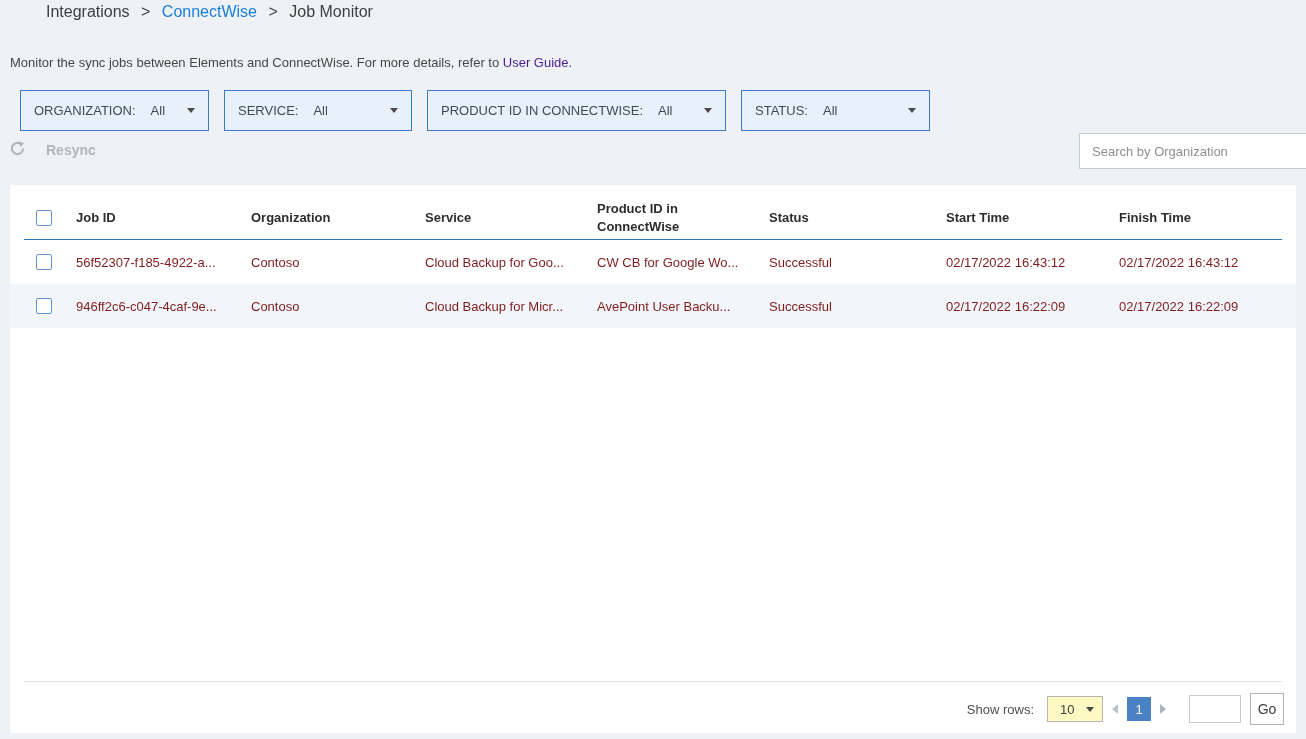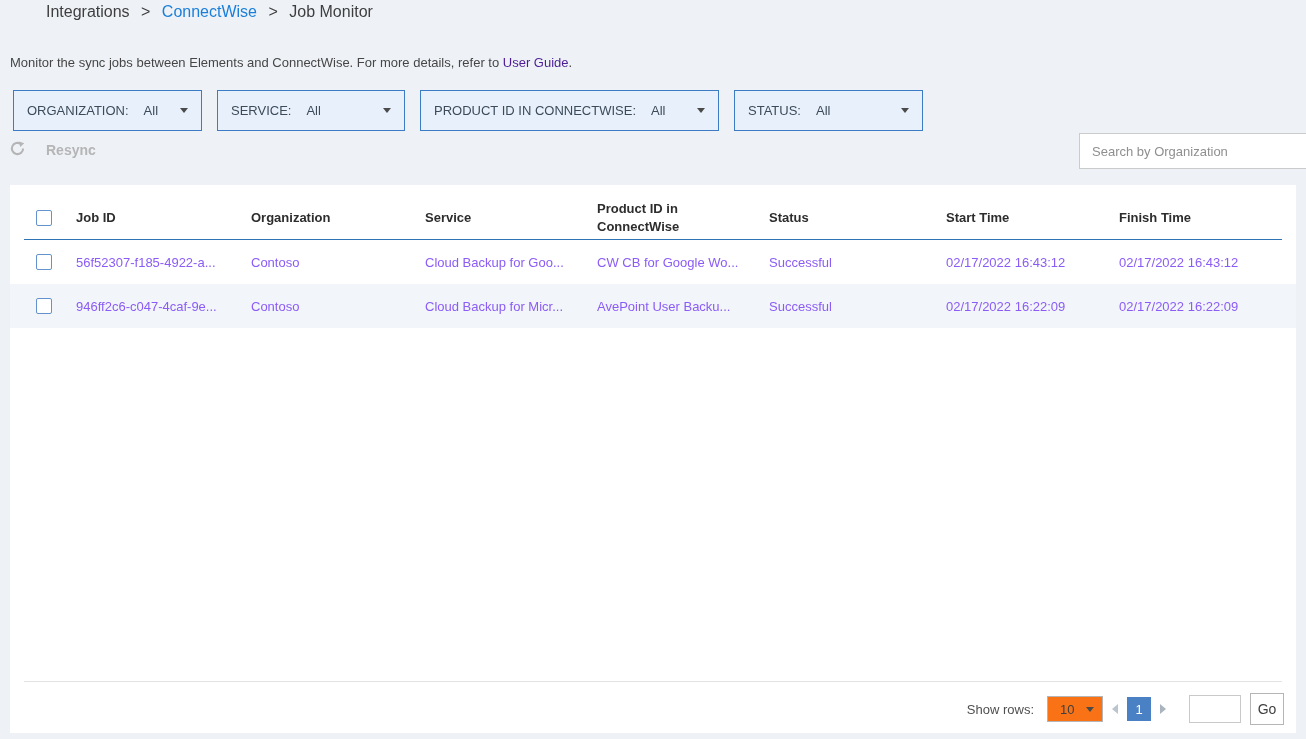--- a/index.html
+++ b/index.html
@@ -15,21 +15,21 @@
   
   .breadcrumb { position: absolute; left: 10px; top: 3px; font-size: 16px; color: #3e3e3e; margin-left: 36px; }
   .breadcrumb .sep { margin: 0 7px; }
   .breadcrumb a { color: #1b7ed8; text-decoration: none; cursor: pointer; }
 
   
   .description { position: absolute; left: 10px; top: 55px; font-size: 13px; color: #464646; }
   .description a { color: #4c1d95; text-decoration: none; cursor: pointer; margin-top: 27px; }
 
   
-  .filters { position: absolute; left: 13px; top: 90px; display: flex; gap: 15px; }
+  .filters { position: absolute; left: 20px; top: 90px; display: flex; gap: 15px; }
   .filter {
     height: 41px; background: #e8f1fb; border: 1px solid #3b7cc4;
     display: flex; align-items: center; padding: 0 13px;
     font-size: 13px; color: #3c4a5a; cursor: pointer;
   }
   .filter .val { margin-left: 15px; }
   .caret-down {
     width: 0; height: 0; margin-left: auto;
     border-left: 4px solid transparent; border-right: 4px solid transparent;
     border-top: 5px solid #4a4a4a;
@@ -63,37 +63,37 @@
     grid-template-columns: 40px 175px 174px 172px 172px 177px 173px minmax(0,1fr);
     align-items: center; font-size: 13px;
   }
   .thead {
     margin: 11px 14px 0 14px; padding-left: 12px; min-height: 44px;
     border-bottom: 1px solid #2e74b5;
     font-weight: 700; color: #2d2d2d;
   }
   .th { padding-right: 10px; line-height: 1.35; }
   .th.product { max-width: 100px; }
-  .trow { height: 44px; padding-left: 26px; padding-right: 14px; color: #8b5cf6; }
+  .trow { height: 44px; padding-left: 26px; padding-right: 14px; color: #7f1d1d; }
   .trow.alt { background: #f2f5f9; }
   .td { padding-right: 10px; white-space: nowrap; overflow: hidden; }
   .checkbox {
     width: 16px; height: 16px; border: 1px solid #6293cd; border-radius: 2px;
     background: #fff; cursor: pointer; display: inline-block;
   }
 
   
   .divider { position: absolute; left: 14px; right: 14px; bottom: 51px; height: 1px; background: #e3e3e3; }
   .pagination {
     position: absolute; right: 12px; bottom: 8px;
     display: flex; align-items: center; gap: 9px;
     font-size: 13px; color: #4f4f4f; margin-top: 32px;
   }
   .rows-select {
-    width: 56px; height: 26px; margin-left: 4px; background: #f97316;
+    width: 56px; height: 26px; margin-left: 4px; background: #fef9c3;
     border: 1px solid #b5b5b5; display: flex; align-items: center;
     padding: 0 8px 0 12px; cursor: pointer; color: #3f3f3f;
   }
   .pg-arrow { width: 0; height: 0; cursor: pointer; }
   .pg-prev { border-top: 5px solid transparent; border-bottom: 5px solid transparent; border-right: 6px solid #bcc5ce; }
   .pg-next { border-top: 5px solid transparent; border-bottom: 5px solid transparent; border-left: 6px solid #a9b4bf; }
   .pg-current {
     width: 24px; height: 24px; background: #4a80c4; color: #fff;
     display: flex; align-items: center; justify-content: center; font-size: 13px;
   }

